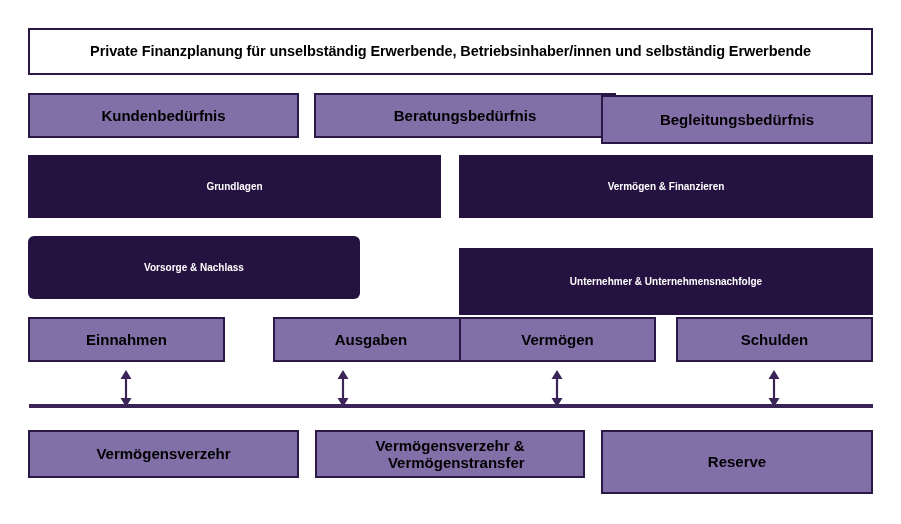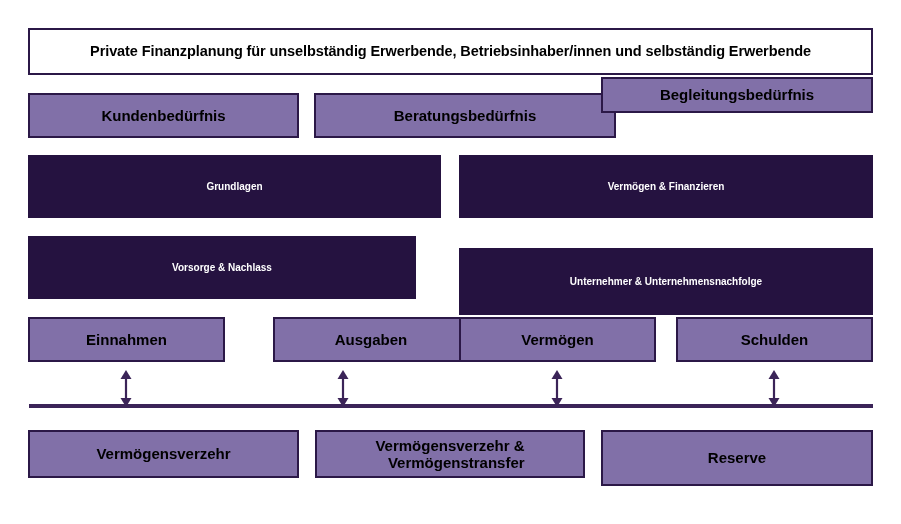--- a/index.html
+++ b/index.html
@@ -76,32 +76,32 @@
   <div class="box box-light" style="left:28px; top:93px; width:271px; height:45px;">
     <span>Kundenbedürfnis</span>
   </div>
 
   <div class="box box-title" style="left:28px; top:28px; width:845px; height:47px;">
     <span>Private Finanzplanung für unselbständig Erwerbende, Betriebsinhaber/innen und selbständig Erwerbende</span>
   </div>
   <div class="box box-light" style="left:314px; top:93px; width:302px; height:45px;">
     <span>Beratungsbedürfnis</span>
   </div>
-  <div class="box box-light" style="left:601px; top:77px; width:272px; height:36px;">
+  <div class="box box-light" style="left:601px; top:95px; width:272px; height:49px;">
     <span>Begleitungsbedürfnis</span>
   </div>
 
   <div class="box box-dark" style="left:28px; top:155px; width:413px; height:63px;">
     <span>Grundlagen</span>
   </div>
   <div class="box box-dark" style="left:459px; top:155px; width:414px; height:63px;">
     <span>Vermögen &amp; Finanzieren</span>
   </div>
 
-  <div class="box box-dark" style="left:28px; top:236px; width:388px; height:63px;">
+  <div class="box box-dark" style="left:28px; top:236px; width:332px; height:63px;border-radius:6px;">
     <span>Vorsorge &amp; Nachlass</span>
   </div>
   <div class="box box-dark" style="left:459px; top:236px; width:414px; height:67px;margin-top:12px;">
     <span>Unternehmer &amp; Unternehmensnachfolge</span>
   </div>
 
   <div class="box box-light" style="left:28px; top:317px; width:197px; height:45px;">
     <span>Einnahmen</span>
   </div>
   <div class="box box-light" style="left:245px; top:317px; width:196px; height:45px;margin-left:28px;">
@@ -142,17 +142,17 @@
 
   <div class="box box-light" style="left:28px; top:430px; width:271px; height:48px;">
     <span>Vermögensverzehr</span>
   </div>
   <div class="box box-light" style="left:315px; top:430px; width:270px; height:48px;text-align:right;">
     <span style="padding:0 6px;">
       <span>Vermögensverzehr &amp;</span>
       <span>Vermögenstransfer</span>
     </span>
   </div>
-  <div class="box box-light" style="left:601px; top:430px; width:272px; height:56px;">
+  <div class="box box-light" style="left:601px; top:430px; width:272px; height:64px;">
     <span>Reserve</span>
   </div>
 
 </div>
 
 </body></html>

